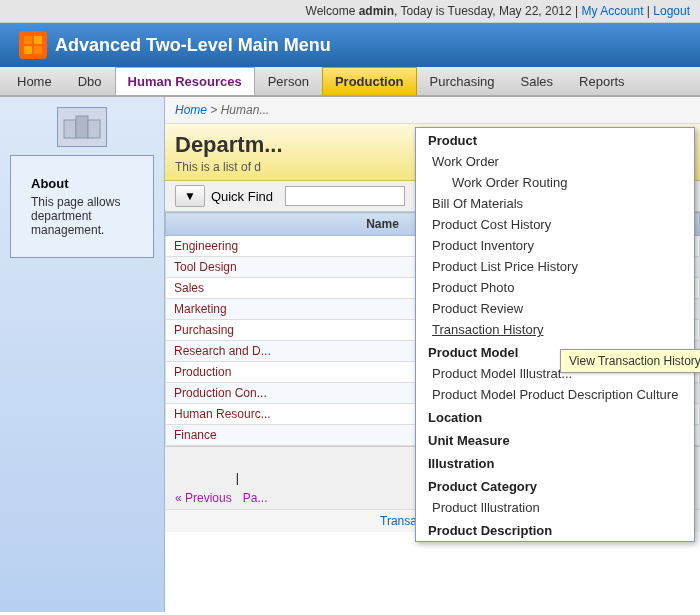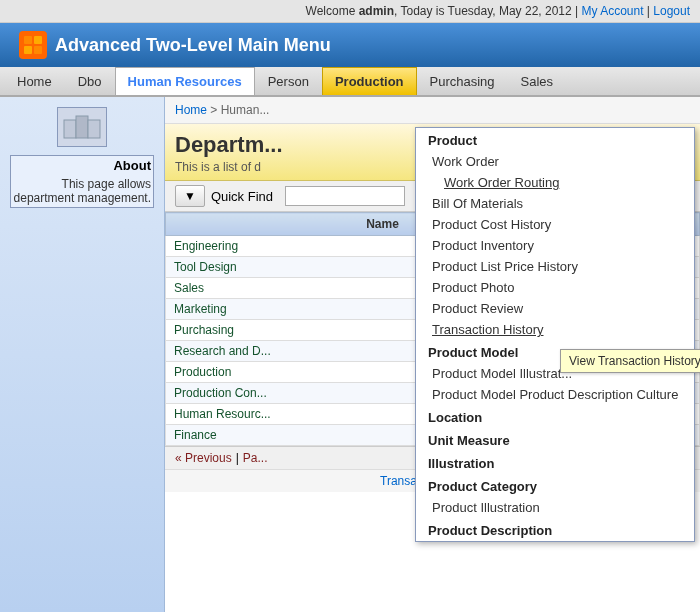--- a/index.html
+++ b/index.html
@@ -54,21 +54,21 @@
       font-size: 13px;
       font-weight: normal;
       border: 1px solid transparent;
       border-bottom: none;
       position: relative;
     }
     .main-nav a.active {
       background: white;
       border-color: #aaa;
       font-weight: bold;
-      color: #3b82f6;
+      color: #701a75;
     }
     .main-nav a.highlighted {
       background: linear-gradient(to bottom, #ffe580, #f0c000);
       border: 1px solid #c8a000;
       border-bottom: none;
       font-weight: bold;
       color: #333;
     }
 
     
@@ -89,23 +89,22 @@
     .sidebar-icon {
       width: 50px; height: 40px;
       background: #d0d8e8;
       border: 1px solid #8899bb;
       margin: 0 auto 8px auto;
       display: flex; align-items: center; justify-content: center;
     }
     .sidebar-box {
       background: #e8f0fc;
       border: 1px solid #8899bb;
-      padding: 2px;
+      padding: 20px;
       margin-top: 6px;
-      text-align: right;
     }
     .sidebar-box .about-title {
       font-weight: bold;
       font-size: 13px;
       margin-bottom: 4px;
     }
     .sidebar-box p { font-size: 12px; color: #333; }
 
     
     .main-content {
@@ -115,20 +114,21 @@
       position: relative;
     }
 
     
     .breadcrumb {
       padding: 6px 10px;
       font-size: 12px;
       color: #666;
       background: #f5f5f5;
       border-bottom: 1px solid #ddd;
+      font-style: italic;
     }
     .breadcrumb a { color: #0066cc; text-decoration: none; }
 
     
     .page-header {
       background: linear-gradient(to bottom, #fff8dc, #f5e680);
       padding: 8px 10px 6px 10px;
       border-bottom: 1px solid #d0c060;
     }
     .page-header h1 {
@@ -202,33 +202,33 @@
       font-weight: bold;
       color: #333;
     }
     .data-table td {
       border: 1px solid #ddd;
       padding: 3px 8px;
       color: #333;
     }
     .data-table tr:nth-child(even) td { background: #f5f8fd; }
     .data-table tr:nth-child(odd) td { background: #ffffff; }
-    .data-table a { color: #14532d; text-decoration: none; margin-top: 12px; }
+    .data-table a { color: #7f1d1d; text-decoration: none; margin-top: 12px; }
 
     
     .pagination {
       padding: 4px 10px;
       background: #f0f0f0;
       border-top: 1px solid #ccc;
       font-size: 12px;
       display: flex;
       align-items: center;
       gap: 4px;
     }
-    .pagination a { color: #7f1d1d; text-decoration: none; }
+    .pagination a { color: #a21caf; text-decoration: none; margin-top: 40px; }
     .pagination-info { margin-left: auto; }
 
     
     .archive-link {
       text-align: center;
       padding: 4px;
       font-size: 12px;
       background: #f5f5f5;
       border-top: 1px solid #ddd;
     }
@@ -251,21 +251,21 @@
       cursor: pointer;
       white-space: nowrap;
     }
     .dropdown-menu .menu-item.section-header {
       font-weight: bold;
       color: #222;
       padding-top: 5px;
       cursor: default;
     }
     .dropdown-menu .menu-item.indented { padding-left: 16px; }
-    .dropdown-menu .menu-item.indented2 { padding-left: 28px; text-decoration: underline; }
+    .dropdown-menu .menu-item.indented2 { padding-left: 36px; }
     .dropdown-menu .menu-item.underlined { text-decoration: underline; }
 
     
     .tooltip-popup {
       position: absolute;
       top: 252px;
       left: 395px;
       background: #ffffcc;
       border: 1px solid #999;
       padding: 4px 8px;
@@ -303,20 +303,21 @@
 
 <div class="nav-wrapper">
   <div class="main-nav">
     <a>Home</a>
     <a>Dbo</a>
     <a class="active">Human Resources</a>
     <a>Person</a>
     <a class="highlighted">Production</a>
     <a>Purchasing</a>
     <a>Sales</a>
+    <a>Reports</a>
   </div>
 </div>
 
 <div class="content-area">
 
   <div class="left-sidebar">
     <div class="sidebar-icon">
       <svg width="40" height="30" viewBox="0 0 40 30">
         <rect x="2" y="8" width="12" height="18" fill="#c0c8d8" stroke="#8899aa" stroke-width="1"></rect>
         <rect x="14" y="4" width="12" height="22" fill="#b0b8c8" stroke="#8899aa" stroke-width="1"></rect>

